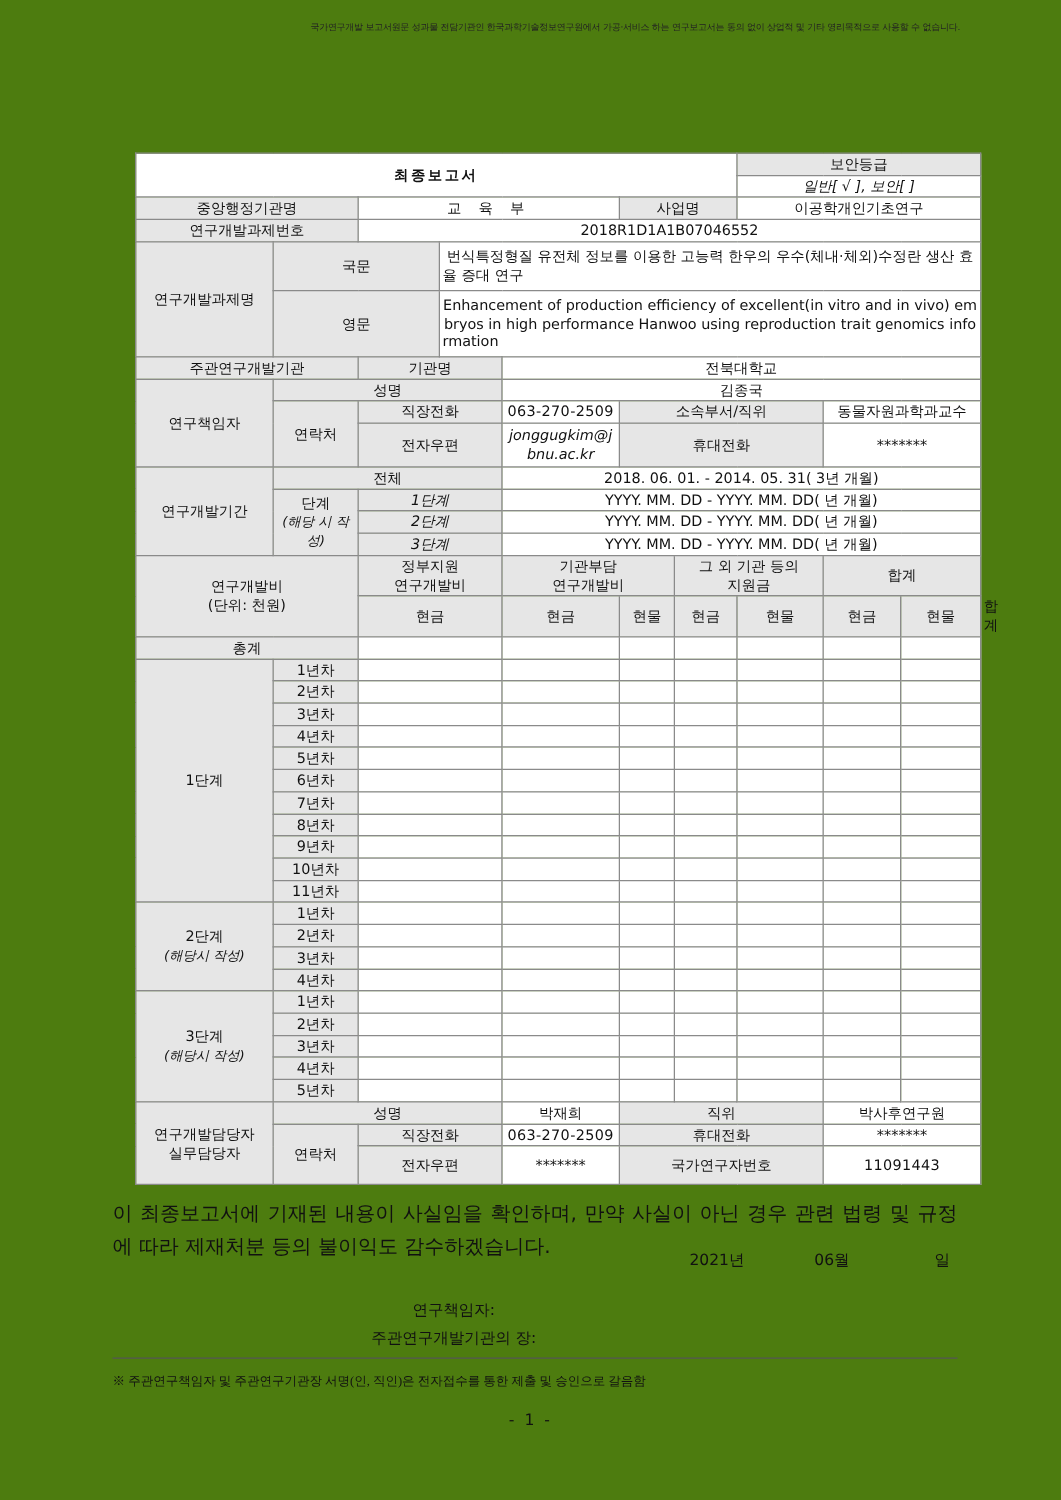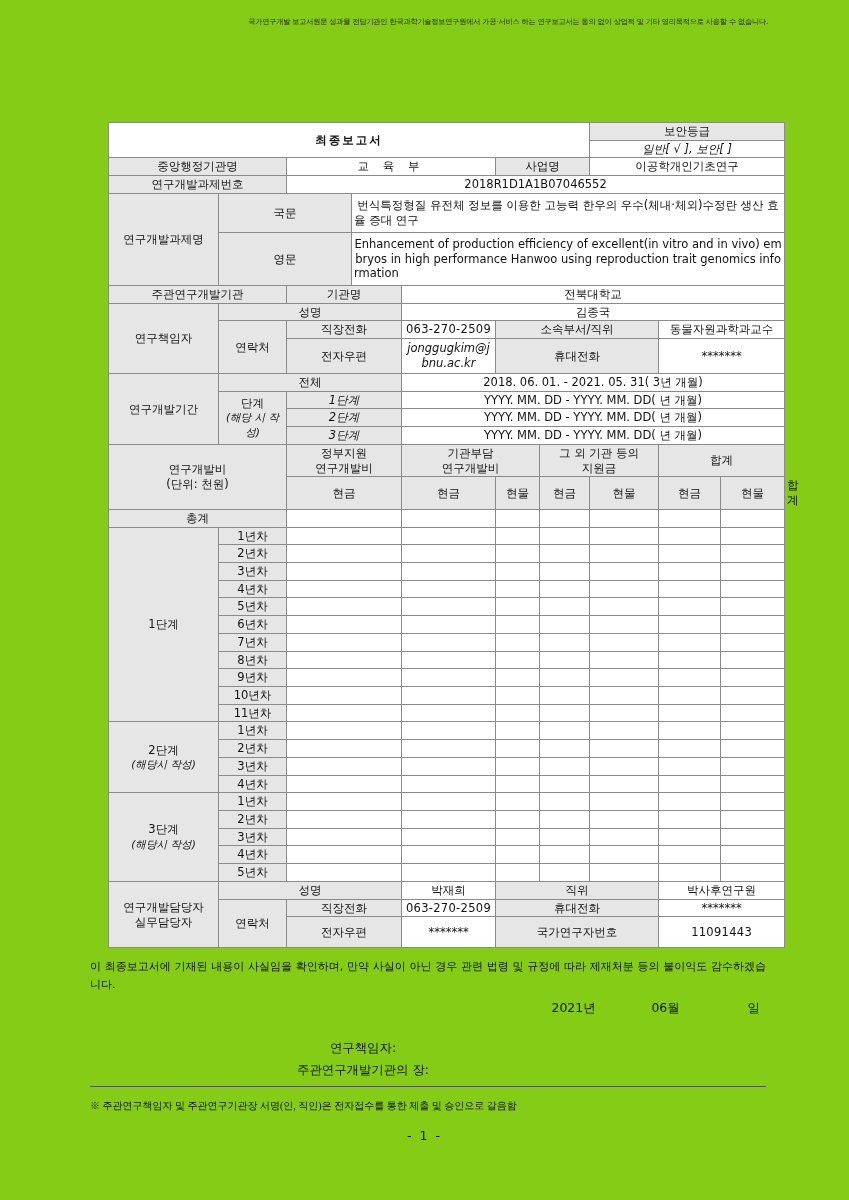--- a/index.html
+++ b/index.html
@@ -8,21 +8,21 @@
     background: #ffffff;
   }
   body {
     font-family: "DejaVu Sans", "Liberation Sans", sans-serif;
     color: #000000;
   }
   .page {
     position: relative;
     width: 849px;
     height: 1200px;
-    background: #84cc16;
+    background: #4d7c0f;
     box-sizing: border-box;
     overflow: hidden;
   }
 
   
   .disclaimer {
     position: absolute;
     top: 17px;
     left: 85px;
     width: 683px;
@@ -81,21 +81,21 @@
   .xsm { font-size: 9.6px; }
   .stars { letter-spacing: 0px; font-size: 11px; }
   .mono-num { letter-spacing: 0.3px; }
 
   
   .declaration {
     position: absolute;
     left: 90px;
     top: 958px;
     width: 676px;
-    font-size: 11px;
+    font-size: 16px;
     line-height: 1.62;
     text-align: justify;
     text-align-last: left;
     color: #111;
   }
   .date-line {
     position: absolute;
     left: 90px;
     top: 1000px;
     width: 676px;
@@ -225,21 +225,21 @@
       <tr>
         <td class="hd" colspan="2">전자우편</td>
         <td class="wt sm lh-tight" style="height:32px">jonggugkim@jbnu.ac.kr</td>
         <td class="hd" colspan="3">휴대전화</td>
         <td class="wt stars" colspan="2">*******</td>
       </tr>
 
       <tr>
         <td class="hd" rowspan="4">연구개발기간</td>
         <td class="hd" colspan="3">전체</td>
-        <td class="wt" colspan="6">2018. 06. 01. - 2021. 05. 31(  3년   개월)</td>
+        <td class="wt" colspan="6">2018. 06. 01. - 2014. 05. 31(  3년   개월)</td>
       </tr>
       <tr>
         <td class="hd lh-tight" rowspan="3">
           <span>단계</span><br>
           <span class="sm">(해당 시 작성)</span>
         </td>
         <td class="hd sm" colspan="2">1단계</td>
         <td class="wt" colspan="6">YYYY. MM. DD - YYYY. MM. DD(  년   개월)</td>
       </tr>
       <tr>

